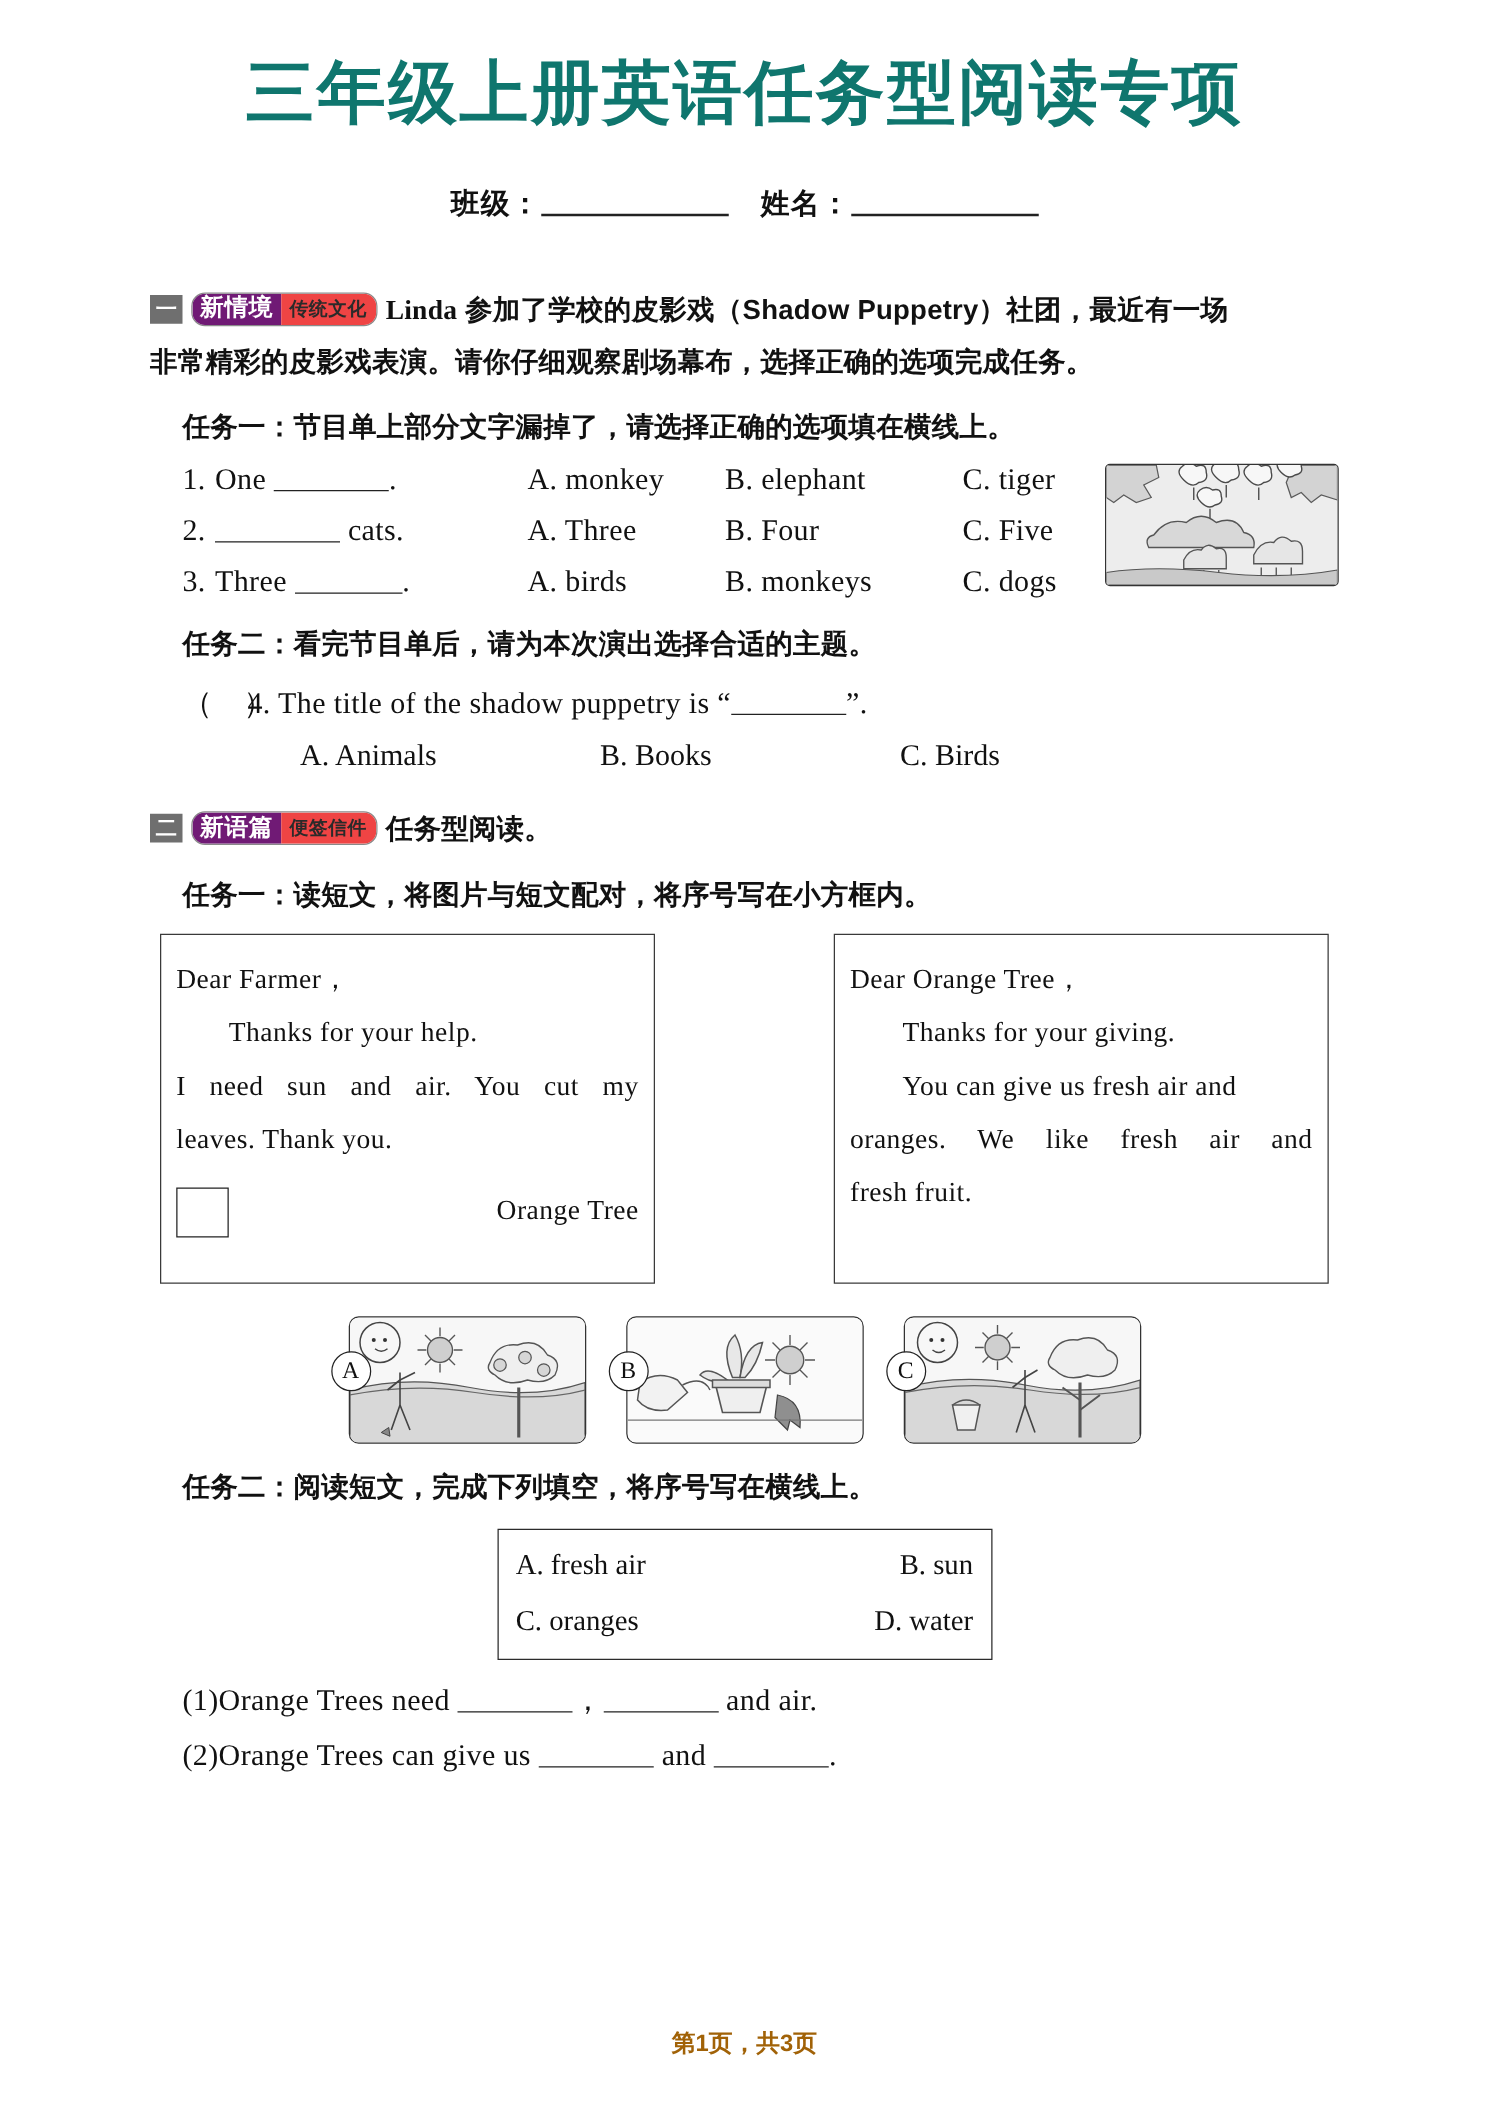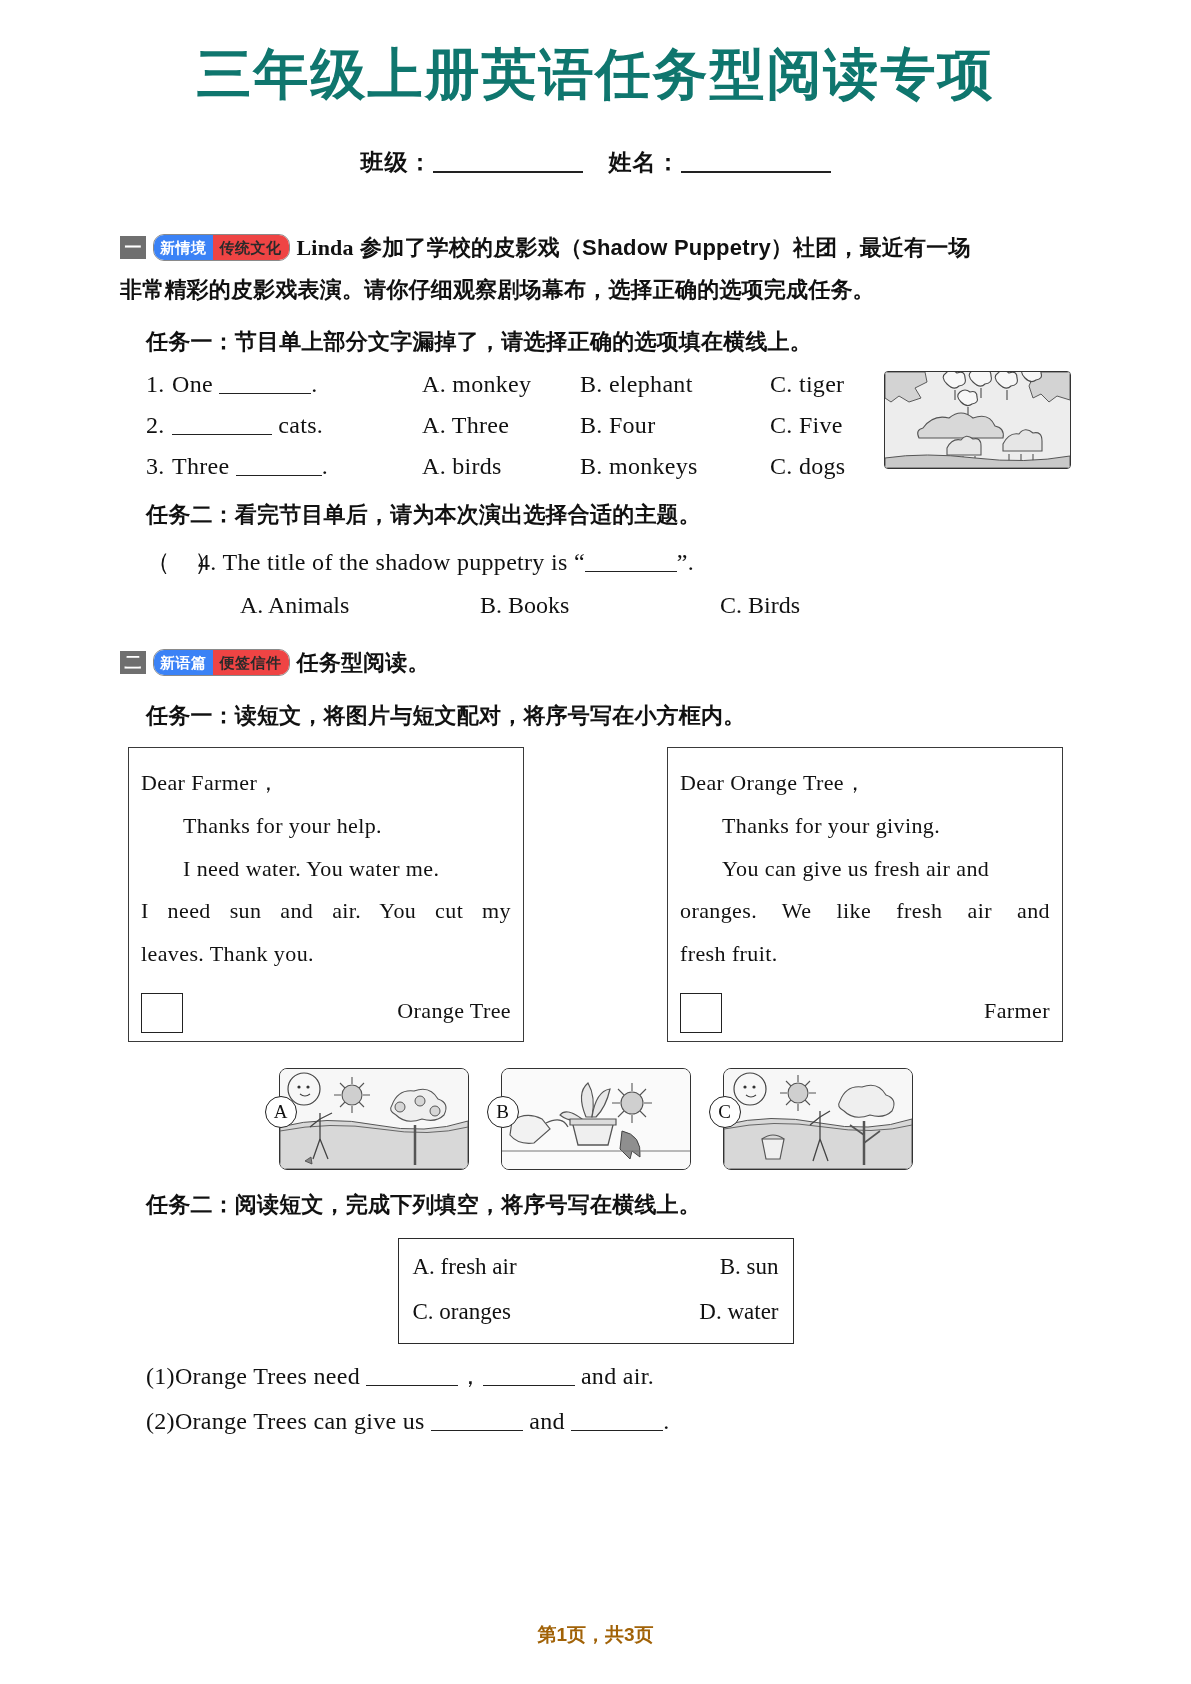--- a/index.html
+++ b/index.html
@@ -82,25 +82,25 @@
     display: inline-flex;
     align-items: stretch;
     border: 1.5px solid #8a8a8a;
     border-radius: 11px;
     overflow: hidden;
     height: 25px;
     margin-right: 7px;
     flex: none;
   }
   .badge-dark {
-    background: #3b82f6;
+    background: #701a75;
     color: #fff;
     font-family: "Liberation Sans", sans-serif;
     font-weight: 700;
-    font-size: 15px;
+    font-size: 19px;
     padding: 0 6px;
     display: flex;
     align-items: center;
     letter-spacing: 0.5px;
   }
   .badge-light {
     background: #ef4444;
     color: #2a2a2a;
     font-family: "Liberation Sans", sans-serif;
     font-weight: 700;
@@ -389,39 +389,34 @@
     <span class="sec-text">任务型阅读。</span>
   </div>
 
   <div class="task-label">任务一：读短文，将图片与短文配对，将序号写在小方框内。</div>
 
   <div class="letters">
 
     <div class="letter-box">
       <div class="salutation">Dear Farmer，</div>
       <div class="para">Thanks for your help.</div>
-      <div class="para">I need water. You water me.</div>
       <div class="para" style="text-indent:0;text-align-last:justify;">I need sun and air. You cut my</div>
       <div class="para" style="text-indent:0;">leaves. Thank you.</div>
       <div class="sig-row">
         <span class="chkbox"></span>
         <span class="sig-name">Orange Tree</span>
       </div>
     </div>
 
     <div class="letter-box">
       <div class="salutation">Dear Orange Tree，</div>
       <div class="para">Thanks for your giving.</div>
       <div class="para">You can give us fresh air and</div>
       <div class="para" style="text-indent:0;text-align-last:justify;">oranges. We like fresh air and</div>
       <div class="para" style="text-indent:0;">fresh fruit.</div>
-      <div class="sig-row">
-        <span class="chkbox"></span>
-        <span class="sig-name">Farmer</span>
-      </div>
     </div>
   </div>
 
   <div class="pic-row">
 
     <div class="pic-wrap">
       <div class="pic-card">
         <svg width="188" height="100" viewBox="0 0 188 100" xmlns="http://www.w3.org/2000/svg">
           <rect width="188" height="100" fill="#f7f7f7"></rect>
           <path d="M0 58 Q46 46 96 56 T188 52 L188 100 L0 100 Z" fill="#d8d8d8" stroke="#555" stroke-width="1"></path>

